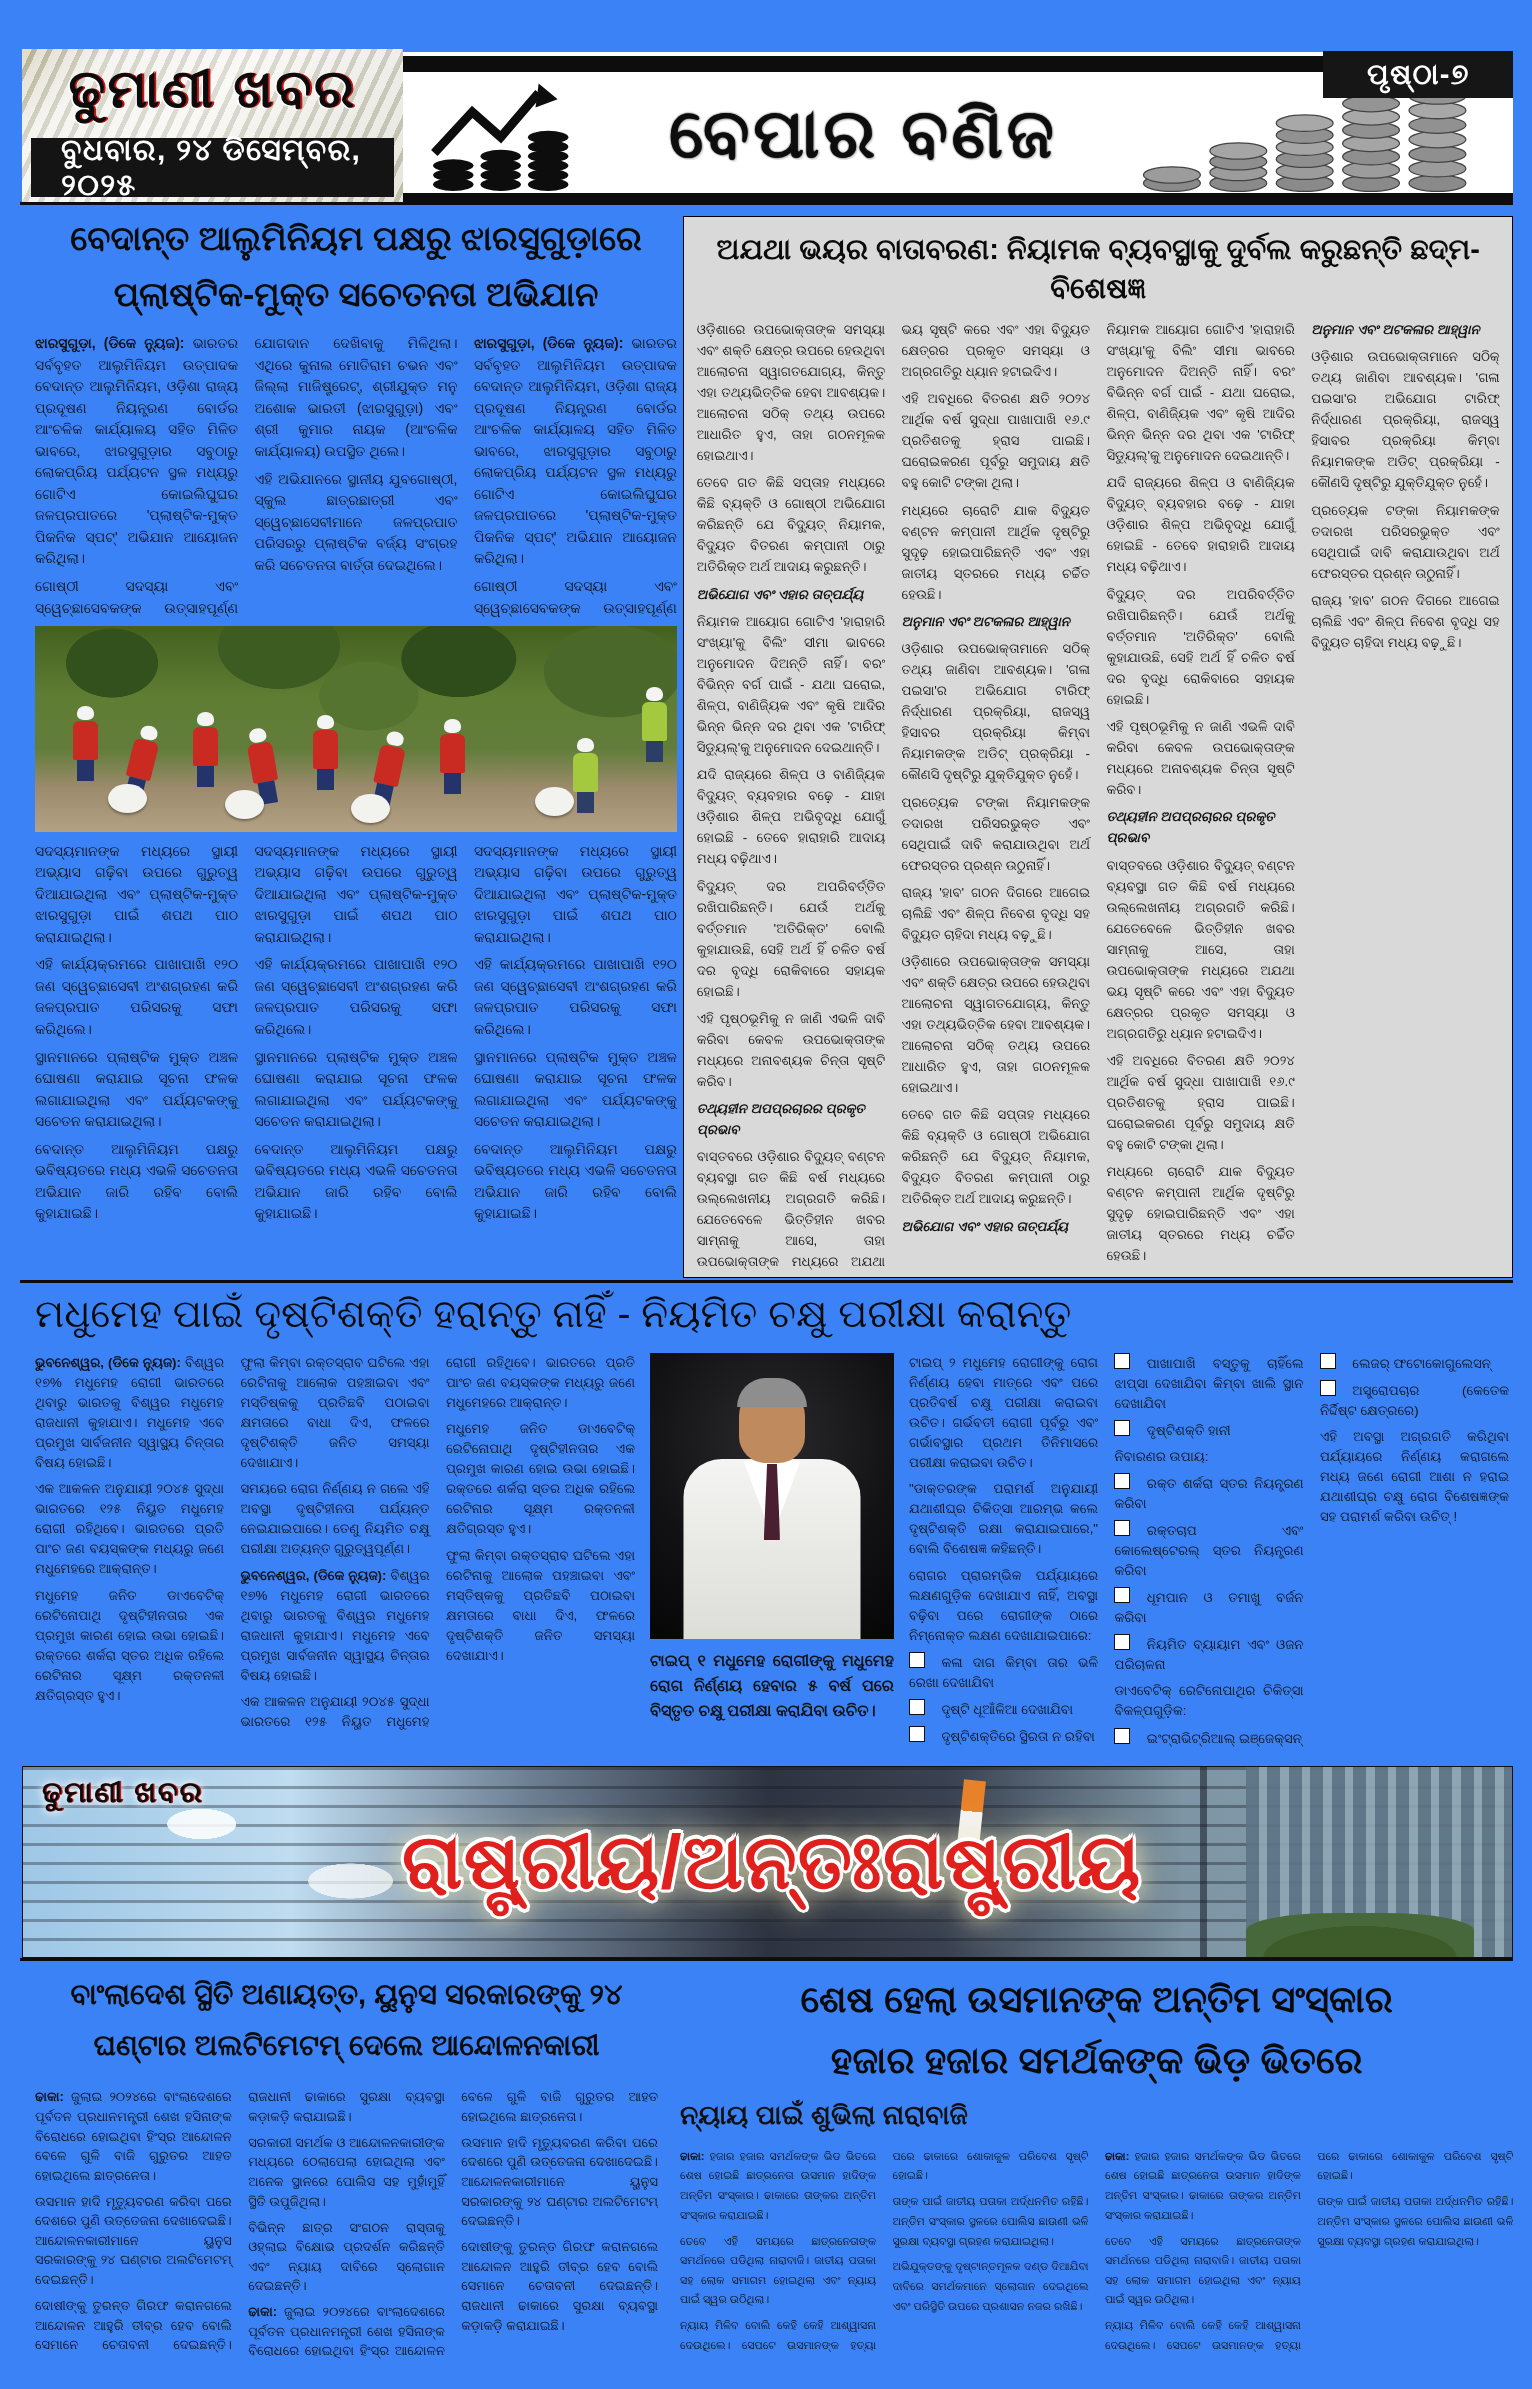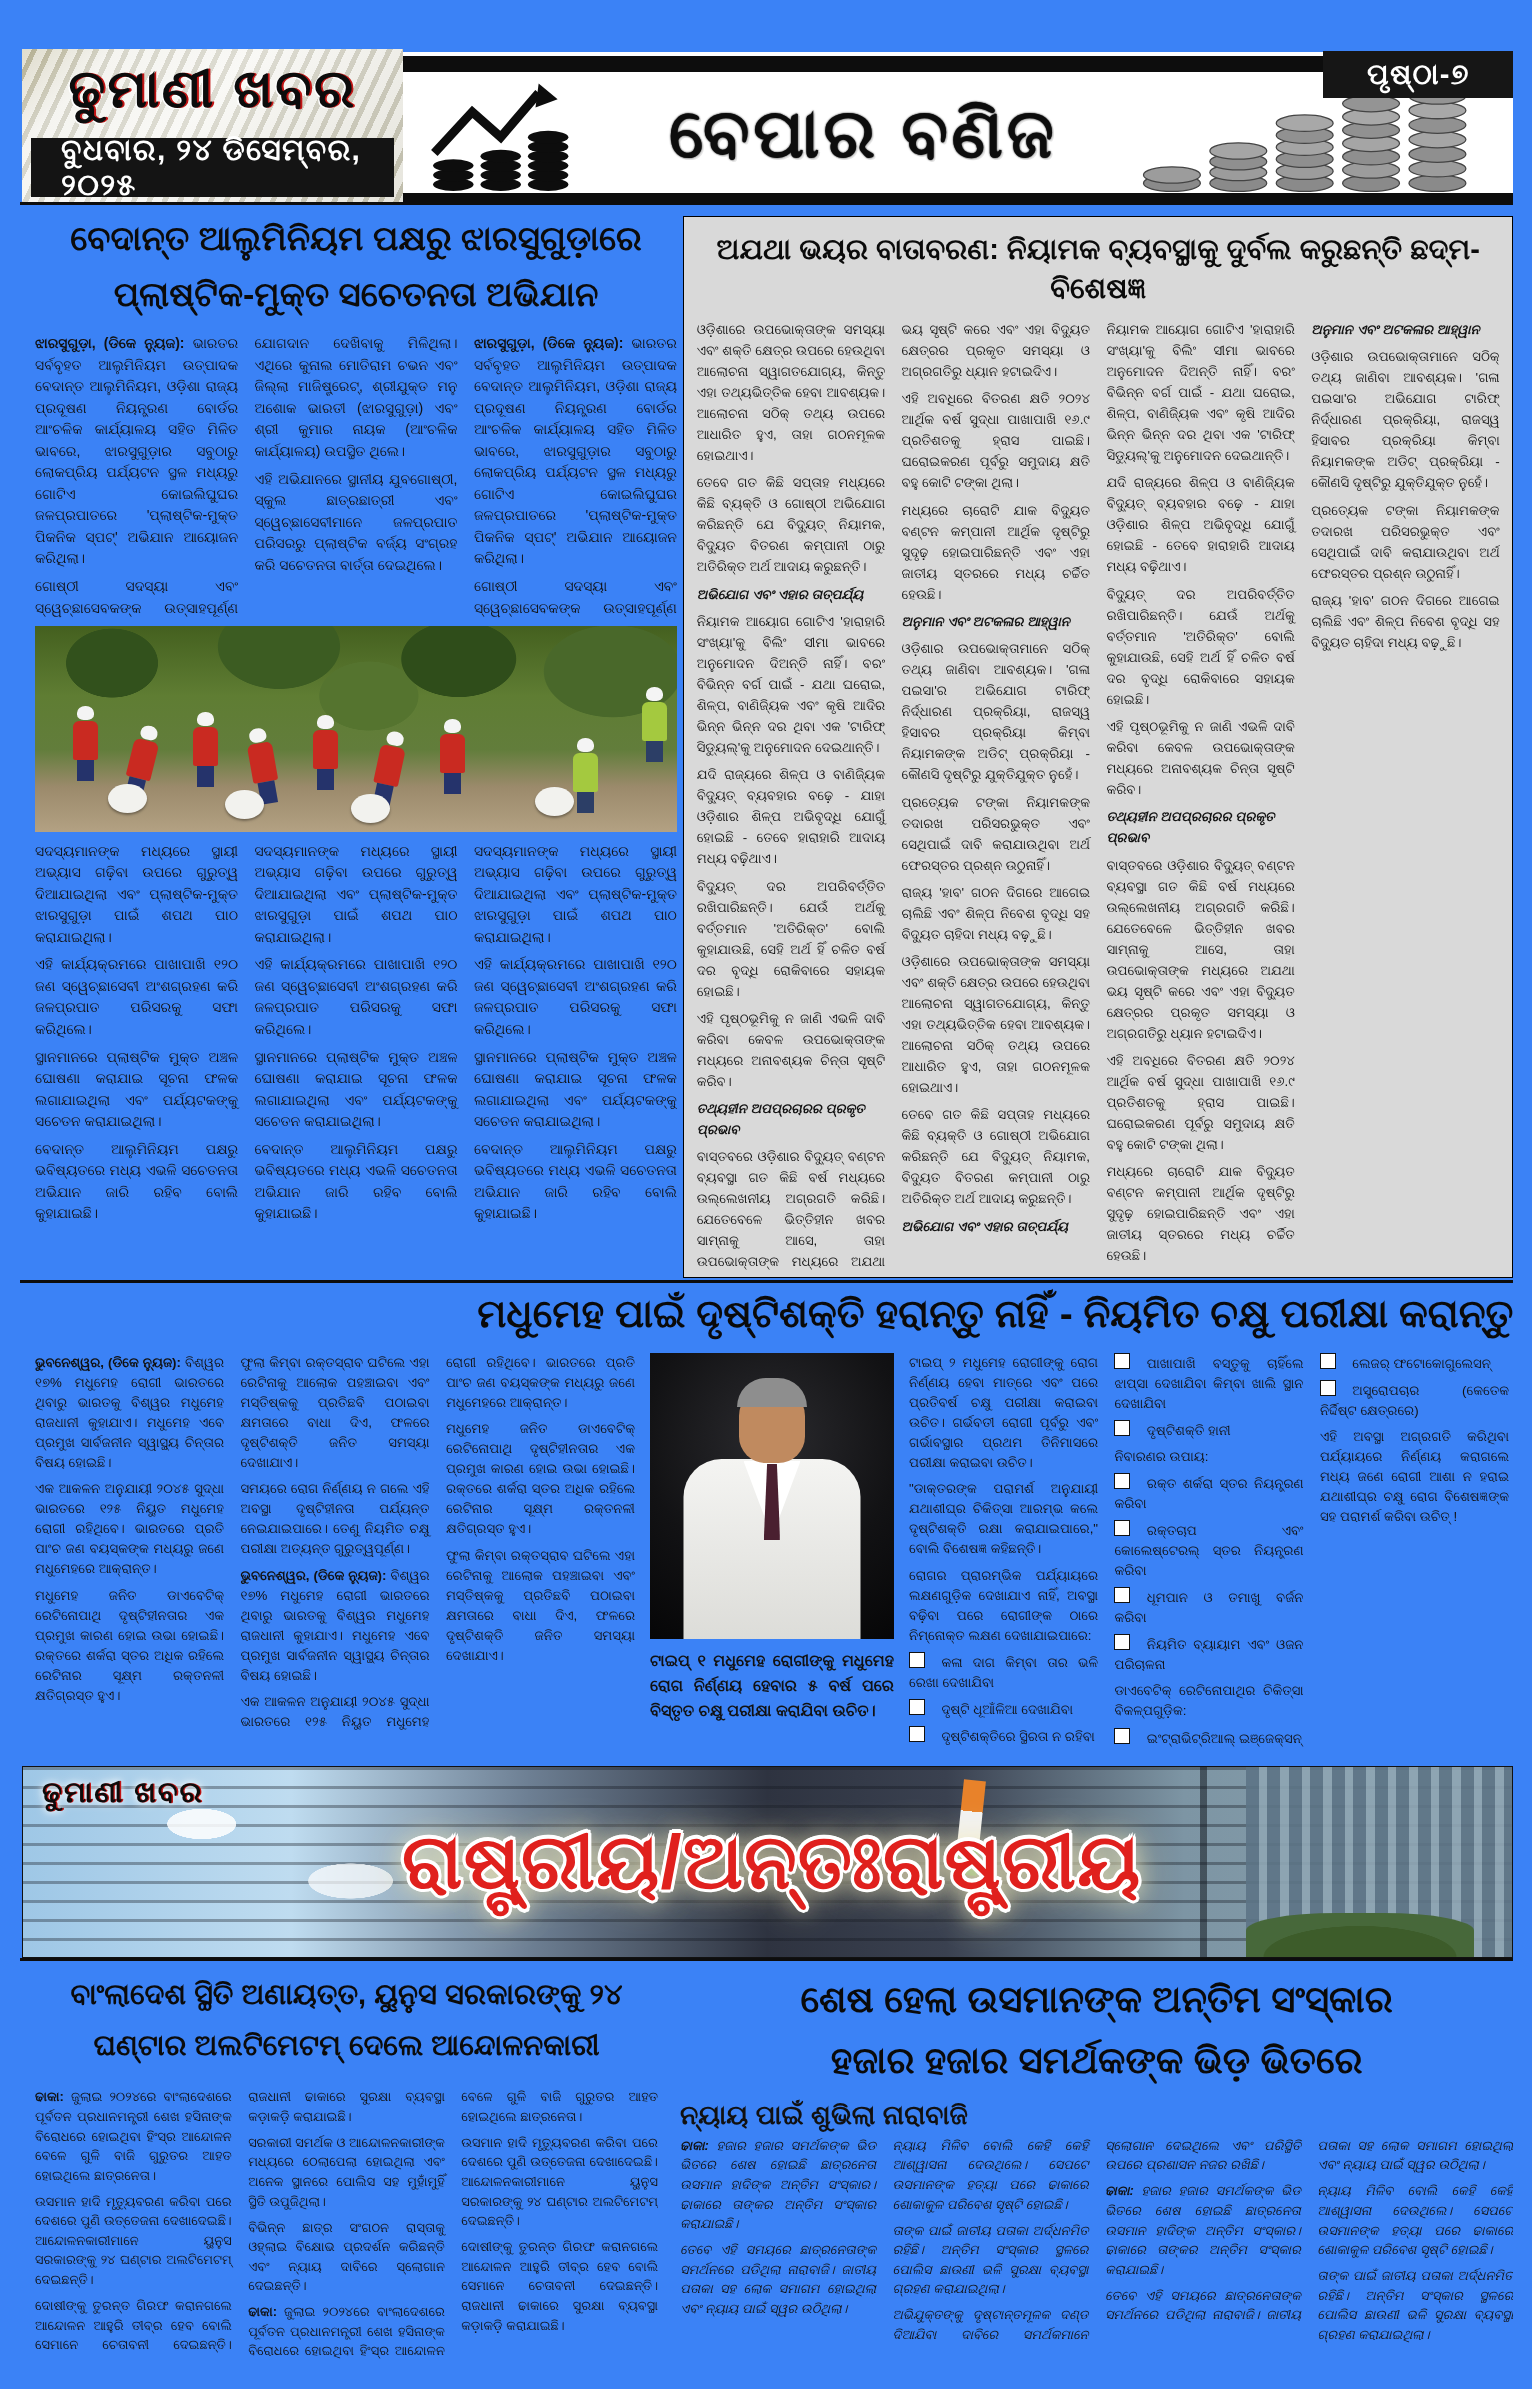--- a/index.html
+++ b/index.html
@@ -58,21 +58,21 @@
   .sack:nth-of-type(10){left:73px;top:158px;} .sack:nth-of-type(11){left:190px;top:164px;}
   .sack:nth-of-type(12){left:316px;top:168px;} .sack:nth-of-type(13){left:500px;top:161px;}
   .biz .body-bottom{margin-top:8.9px;height:418px;columns:3;font-size:14px;line-height:21.5px;}
   
   .regbox{position:absolute;left:683px;top:216px;right:19.6px;height:1062px;background:#d9d9d9;
     border:1.9px solid #000;box-sizing:border-box;padding:8.9px 12.7px;overflow:hidden;}
   .regbox .hl{text-align:center;font-weight:800;font-size:29px;line-height:39px;margin:3.8px 0 11.4px 0;color:#0b0b0b;}
   .regbox .body{height:962px;columns:4;font-size:13.3px;line-height:21px;}
   
   .diab{position:absolute;left:35px;top:1285px;right:19.6px;height:476px;overflow:hidden;}
-  .diab .hl{text-align:right;font-weight:700;font-size:39px;line-height:58px;color:#0a0a0a;}
+  .diab .hl{text-align:left;font-weight:400;font-size:39px;line-height:58px;color:#0a0a0a;}
   .diab .row{display:flex;margin-top:10px;gap:15px;}
   .diab .lcols,.diab .rcols{height:397px;columns:3;font-size:13.3px;line-height:20px;}
   .diab .lcols{width:600px;} .diab .rcols{width:600px;}
   .dphoto-wrap{width:244px;flex:0 0 244px;}
   .dphoto{position:relative;height:286px;background:radial-gradient(circle at 50% 30%,#2a2a2e 0%,#121214 55%,#060607 100%);overflow:hidden;}
   .dphoto .head{position:absolute;left:50%;top:33px;transform:translateX(-50%);width:66px;height:77px;
     background:#c08a5f;border-radius:30px 30px 26.6px 26.6px;}
   .dphoto .hair{position:absolute;left:50%;top:25px;transform:translateX(-50%);width:70px;height:29px;
     background:#8e8e8e;border-radius:32px 32px 0 0;}
   .dphoto .coat{position:absolute;left:50%;top:106px;transform:translateX(-50%);width:177px;height:183px;
@@ -103,21 +103,21 @@
     font-size:76px;font-weight:800;color:#e0201d;letter-spacing:1.3px;
     text-shadow:-2.5px -2.5px 0 #fff,2.5px -2.5px 0 #fff,-2.5px 2.5px 0 #fff,2.5px 2.5px 0 #fff,0 -3.2px 0 #fff,0 3.2px 0 #fff,
       -3.2px 0 0 #fff,3.2px 0 0 #fff,0 0 21.5px #f3ecc0,0 0 38px #f0e6ae;padding-left:8px;}
   
   .bdl{position:absolute;left:35px;top:1969px;width:623px;bottom:0;overflow:hidden;}
   .bdl .hl{text-align:center;font-weight:800;font-size:29px;line-height:51px;color:#0b0b0b;}
   .bdl .body{margin-top:16.4px;height:291px;columns:3;font-size:13px;line-height:19.6px;}
   .usman{position:absolute;left:680px;top:1969px;right:19.6px;bottom:0;overflow:hidden;}
   .usman .hl{text-align:center;font-weight:800;font-size:37px;line-height:61px;color:#0a0a0a;}
   .usman .sub{text-align:left;font-weight:800;font-size:26.6px;margin-top:8.9px;}
-  .usman .body{margin-top:5px;height:209px;columns:4;font-size:13px;line-height:19.6px;font-style:italic;}
+  .usman .body{margin-top:16px;height:209px;columns:4;font-size:11px;line-height:19.6px;}
 </style>
 </head>
 <body>
 
 <div class="page">
 
   <div class="masthead">
     <div class="logo">ଢୁମାଣୀ ଖବର</div>
     <div class="datebar">ବୁଧବାର, ୨୪ ଡିସେମ୍ବର, ୨୦୨୫</div>
   </div>

